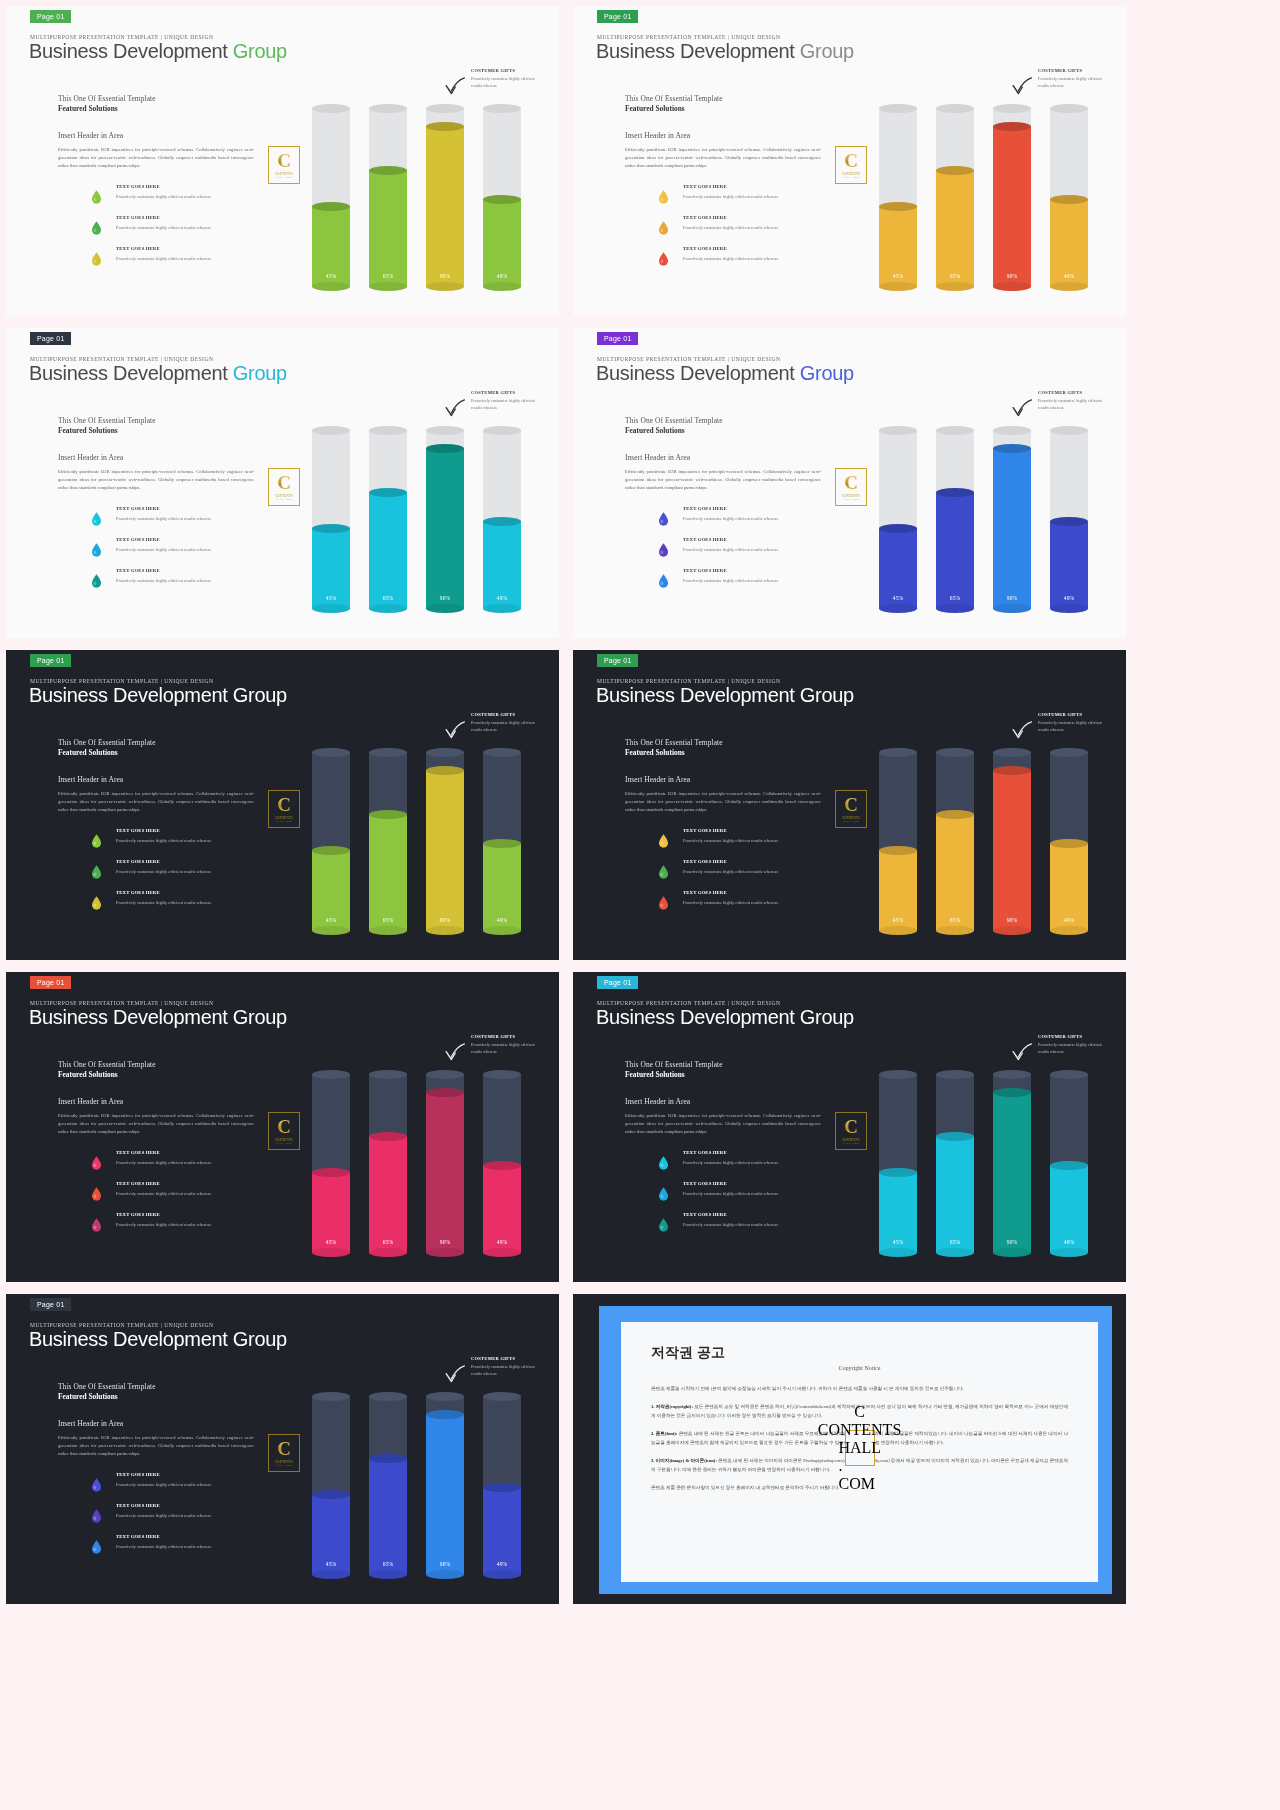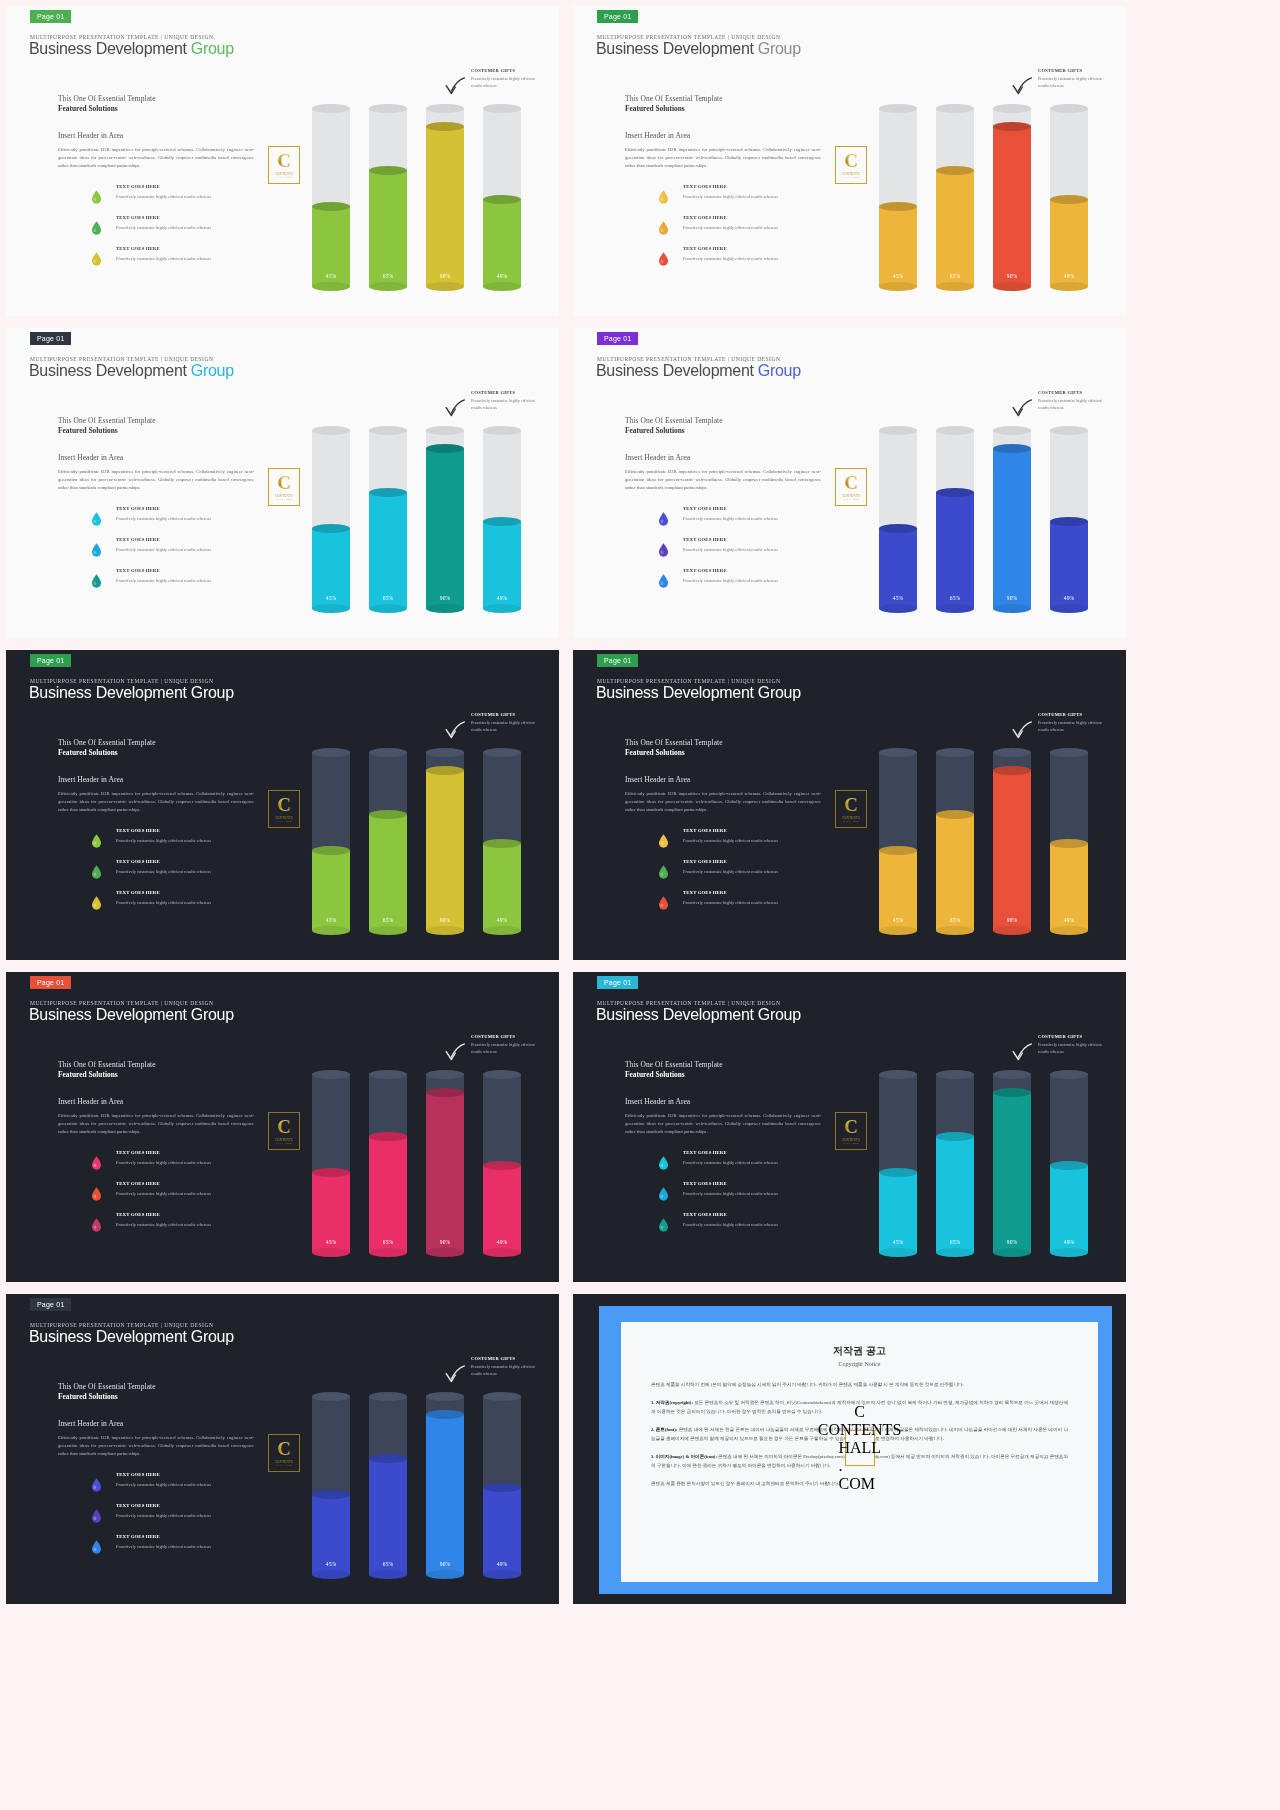--- a/index.html
+++ b/index.html
@@ -22,21 +22,21 @@
   .kicker {
     position:absolute; left:24px; top:28px;
     font-size:5.6px; letter-spacing:.45px;
     font-family:"Liberation Serif", serif;
   }
   .light .kicker { color:#6b6b6b; }
   .dark .kicker  { color:#c9ccd3; }
   .title {
     position:absolute; left:23px; top:34px;
     font-family:"Liberation Sans", sans-serif;
-    font-size:16px; font-weight:400; letter-spacing:-.3px; white-space:nowrap;
+    font-size:20px; font-weight:400; letter-spacing:-.3px; white-space:nowrap;
   }
   .light .title { color:#4a4a4a; }
   .dark .title  { color:#ffffff; }
   .title .accent { font-weight:400; }
 
   .sub1 { position:absolute; left:52px; top:88px; font-size:7.4px; letter-spacing:.1px; }
   .sub2 { position:absolute; left:52px; top:98px; font-size:7.4px; font-weight:bold; }
   .sub3 { position:absolute; left:52px; top:125px; font-size:7.6px; }
   .light .sub1,.light .sub3 { color:#555; }
   .light .sub2 { color:#333; }
@@ -110,21 +110,21 @@
     font-size:5.6px; color:#ffffff; font-family:"Liberation Serif", serif;
   }
 
   
   .copy-panel { position:relative; width:553px; height:310px; background:#1f2229; }
   .copy-outer { position:absolute; left:26px; top:12px; right:14px; bottom:10px; background:#4a9bf5; }
   .copy-inner {
     position:absolute; left:22px; top:16px; right:14px; bottom:12px;
     background:#f7f8f9; padding:22px 30px;
   }
-  .cp-title { text-align:center; font-family:"Liberation Sans", sans-serif; font-size:10px; font-weight:bold; color:#2a2a2a; }
+  .cp-title { font-family:"Liberation Sans", sans-serif; font-size:14px; font-weight:bold; color:#2a2a2a; }
   .cp-sub { text-align:center; font-size:6px; color:#555; margin-top:3px; }
   .cp-body { margin-top:14px; font-size:4.6px; line-height:1.95; color:#444; text-align:justify; }
   .cp-body p { margin-bottom:9px; }
   .cp-body b { color:#1a1a1a; }
   .cp-logo {
     position:absolute; left:50%; top:108px; transform:translateX(-50%);
     width:30px; height:36px; border:1px solid #c9a22a;
     display:flex; flex-direction:column; align-items:center; justify-content:center;
     background:#f7f8f9;
   }

